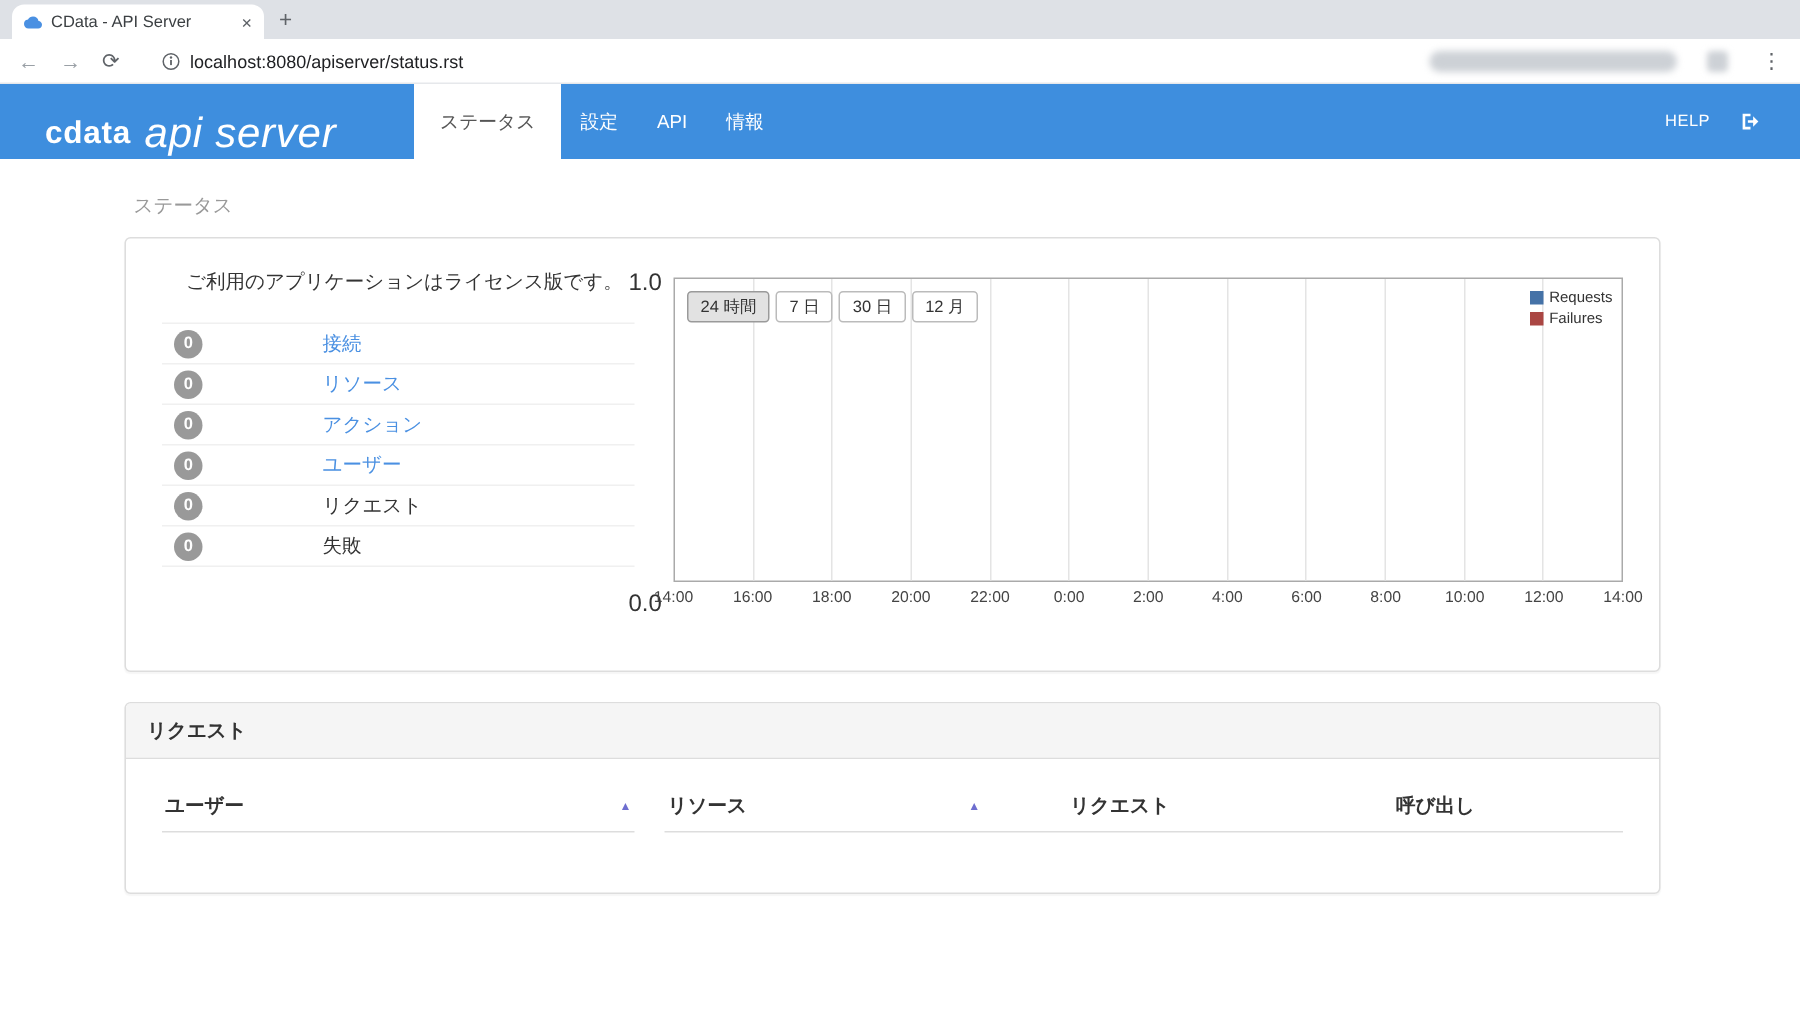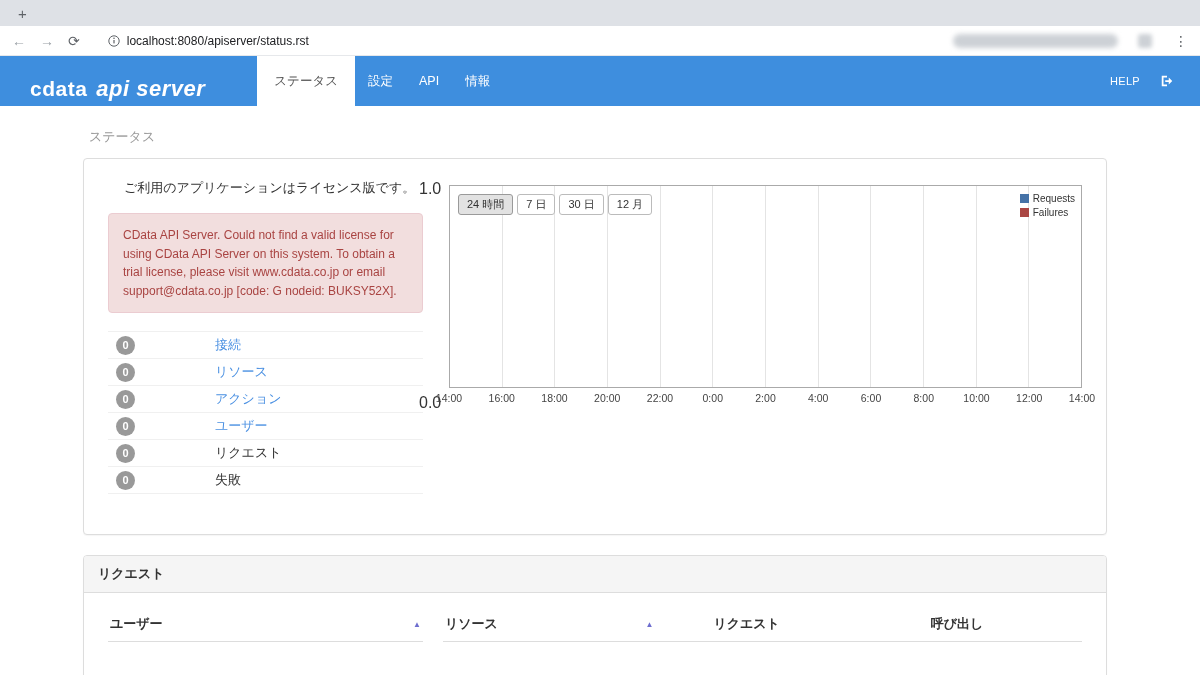--- a/index.html
+++ b/index.html
@@ -20,21 +20,21 @@
   .urlzone { display:flex; align-items:center; gap:7px; margin-left:14px; flex:1; }
   .urltext { font-size:12px; color:#202124;text-align:right; }
   .blurbar { width:165px; height:14px; background:#cdd1d6; border-radius:7px; filter:blur(2.5px); }
   .blursq { width:14px; height:14px; background:#cdd1d6; border-radius:3px; filter:blur(2px); margin-left:6px; }
   .kebab { font-size:14px; color:#5f6368; margin-left:8px; }
 
   
   .navbar { height:50px; background:#3e8ede; display:flex; align-items:stretch; color:#fff; padding-left:30px; }
   .logo { display:flex; align-items:center; gap:9px; margin-right:52px;margin-top:16px; }
   .logo-cdata { font-size:21px; font-weight:700; letter-spacing:.5px; }
-  .logo-api { font-size:22px; font-weight:700; font-style:italic; letter-spacing:.5px; }
+  .logo-api { font-size:28px; font-weight:400; font-style:italic; letter-spacing:.5px; }
   .navtabs { display:flex; align-items:stretch; }
   .navtab { display:flex; align-items:center; padding:0 13px; font-size:12.5px; color:#fff; cursor:pointer; }
   .navtab.active { background:#fff; color:#555; padding:0 17px; }
   .nav-right { margin-left:auto; display:flex; align-items:center; gap:20px; padding-right:26px; }
   .help { font-size:11px; font-weight:400; letter-spacing:.3px; cursor:pointer; }
 
   
   .content { width:1024px; margin-left:83px; }
   .breadcrumb { margin:22px 0 12px 6px; font-size:13px; color:#999; }
   .panel { border:1px solid #ddd; border-radius:4px; background:#fff; box-shadow:0 1px 1px rgba(0,0,0,.04); }
@@ -83,20 +83,29 @@
   .sort-asc { font-size:8px; color:#6e6ecf; margin-left:auto; }
   .rt-head { display:grid; grid-template-columns:42% 34% 24%; font-size:13px; font-weight:700;
     color:#333; border-bottom:1px solid #ddd; }
   .rt-head .cell { padding:8px 2px; display:flex; align-items:center; }
   .rt-head .cell .sort-asc { margin-left:auto; margin-right:56px; }
 </style>
 </head>
 <body>
 
 <div class="tabstrip">
+  <div class="btab">
+    <span style="display:flex">
+      <svg width="12" height="12" viewBox="0 0 24 24" fill="#4a90e2">
+          <path d="M19.35 10.04A7.49 7.49 0 0 0 12 4C9.11 4 6.6 5.64 5.35 8.04A5.994 5.994 0 0 0 0 14c0 3.31 2.69 6 6 6h13c2.76 0 5-2.24 5-5 0-2.64-2.05-4.78-4.65-4.96z"></path>
+        </svg>
+    </span>
+    <span class="btab-title">CData - API Server</span>
+    <span class="btab-close">×</span>
+  </div>
   <div class="newtab">+</div>
 </div>
 <div class="toolbar">
   <span class="navglyph">←</span>
   <span class="navglyph">→</span>
   <span class="navglyph reload">⟳</span>
   <div class="urlzone">
     <span style="display:flex">
       <svg width="12" height="12" viewBox="0 0 12 12">
           <circle cx="6" cy="6" r="5.2" fill="none" stroke="#5f6368" stroke-width="1"></circle>
@@ -141,21 +150,20 @@
   </div>
 </div>
 
 <div class="content">
   <div class="breadcrumb">ステータス</div>
 
   <div class="panel">
     <div class="panel-body">
       <div class="left-col">
         <div class="license-line">ご利用のアプリケーションはライセンス版です。</div>
-        <div class="alert">CData API Server. Could not find a valid license for using CData API Server on this system. To obtain a trial license, please visit www.cdata.co.jp or email support@cdata.co.jp [code: G nodeid: BUKSY52X].</div>
         <div class="stats">
           <div class="stat-row">
             <span class="badge0">0</span>
             <span class="stat-label link">接続</span>
           </div>
           <div class="stat-row">
             <span class="badge0">0</span>
             <span class="stat-label link">リソース</span>
           </div>
           <div class="stat-row">

